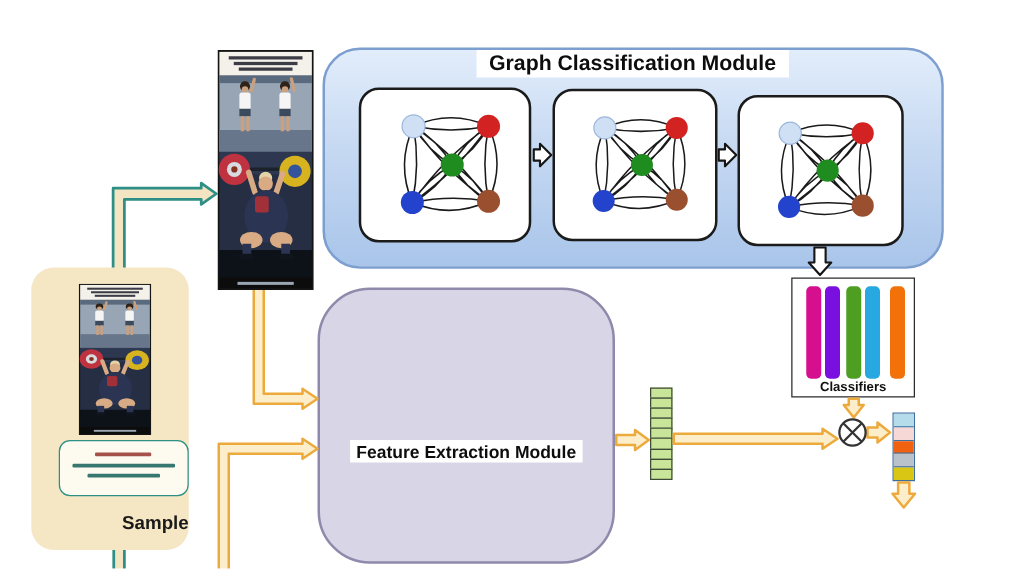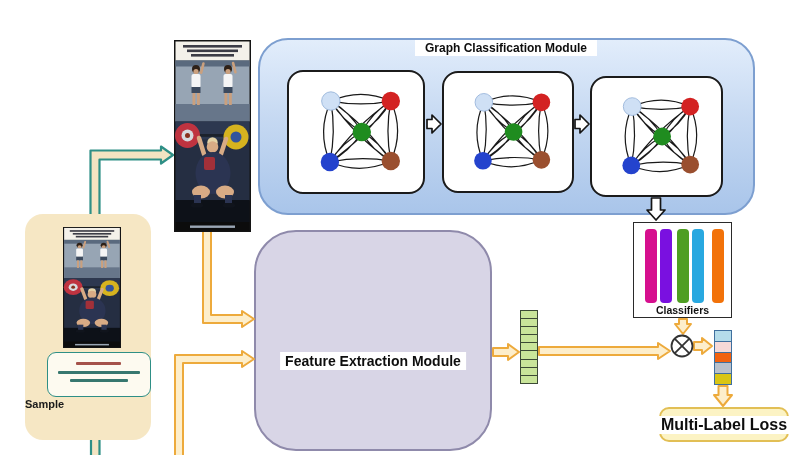--- a/index.html
+++ b/index.html
@@ -11,30 +11,30 @@
   
   #sample-panel{left:25px;top:214px;width:126px;height:226px;border-radius:18px;
     background:var(--sample-bg);z-index:6;}
   #sample-mini-img{left:38px;top:13px;width:58px;height:121px;}
   #sample-caption-box{left:22px;top:138px;width:102px;height:43px;border-radius:9px;
     background:#fdfaf0;border:1.5px solid var(--teal-stroke);}
   .cap-line{position:absolute;height:2.5px;border-radius:1px;}
   .cap-line.l1{left:28px;top:9px;width:45px;background:#a5524a;}
   .cap-line.l2{left:10px;top:18px;width:82px;background:#37776f;}
   .cap-line.l3{left:22px;top:26px;width:58px;background:#37776f;}
-  #sample-label{left:0;top:184px;width:100%;text-align:left;
-    font-size:11px;font-weight:bold;color:#1a1a1a;}
+  #sample-label{left:0;top:196px;width:100%;text-align:right;
+    font-size:15px;font-weight:bold;color:#1a1a1a;}
   
   #input-image{left:174px;top:40px;width:77px;height:192px;z-index:6;}
   
   #graph-module{left:258px;top:38px;width:497px;height:177px;border-radius:30px;
     background:linear-gradient(180deg,#e2edfb 0%,#c6d9f2 45%,var(--graph-bg) 100%);
     border:2px solid var(--graph-border);box-sizing:border-box;z-index:1;}
   #graph-module-title{left:506px;top:40px;transform:translateX(-50%);
-    background:#fff;padding:1px 10px;font-size:12px;font-weight:bold;color:#0d0d0d;
+    background:#fff;padding:1px 10px;font-size:17px;font-weight:bold;color:#0d0d0d;
     white-space:nowrap;z-index:2;}
   .graph-stage{background:#fff;border:2px solid #1b1b1b;border-radius:16px;
     box-sizing:border-box;z-index:2;}
   #graph-stage-1{left:287px;top:70px;width:138px;height:124px;}
   #graph-stage-2{left:442px;top:71px;width:132px;height:122px;}
   #graph-stage-3{left:590px;top:76px;width:133px;height:121px;}
   .graph-stage svg{width:100%;height:100%;display:block;}
   
   #feature-module{left:254px;top:230px;width:238px;height:221px;border-radius:42px;
     background:var(--module-bg);border:2px solid var(--module-border);box-sizing:border-box;z-index:1;}
@@ -207,23 +207,20 @@
   </div>
 
   <div id="output-vector" class="abs">
       <div class="ov-cell" style="background: rgb(181, 220, 234);"></div>
       <div class="ov-cell" style="background: rgb(246, 217, 215);"></div>
       <div class="ov-cell" style="background: rgb(241, 98, 16);"></div>
       <div class="ov-cell" style="background: rgb(185, 193, 203);"></div>
       <div class="ov-cell" style="background: rgb(217, 197, 19);"></div>
     </div>
 
-  <div id="loss-box" class="abs">
-    <span id="loss-label">Multi-Label Loss</span>
-  </div>
 
   <svg id="arrows" class="abs" viewBox="0 0 808 455">
     <path class="arrow-teal" d="M 90.5 222 L 90.5 150.5 L 161 150.5 L 161 146.5 L 173 155 L 161 163.5 L 161 159.5 L 99.5 159.5 L 99.5 222 Z"></path>
     <rect class="arrow-teal" x="91" y="436" width="8.5" height="28"></rect>
     <path class="arrow-orange" d="M 203 230 L 203 323 L 242 323 L 242 327 L 254 319 L 242 311 L 242 315 L 211 315 L 211 230 Z"></path>
     <path class="arrow-orange" d="M 175 462 L 175 355 L 242 355 L 242 351 L 254 359 L 242 367 L 242 363 L 183 363 L 183 462 Z"></path>
     <path class="arrow-orange" d="M 493 348 L 508 348 L 508 344 L 519 352 L 508 360 L 508 356 L 493 356 Z"></path>
     <path class="arrow-orange" d="M 539 347 L 658 347 L 658 343 L 670 351 L 658 359 L 658 355 L 539 355 Z"></path>
     <path class="arrow-orange" d="M 679 319 L 679 324 L 675 324 L 683 334 L 691 324 L 687 324 L 687 319 Z"></path>
     <path class="arrow-orange" d="M 694 342 L 702 342 L 702 338 L 712 346 L 702 354 L 702 350 L 694 350 Z"></path>

